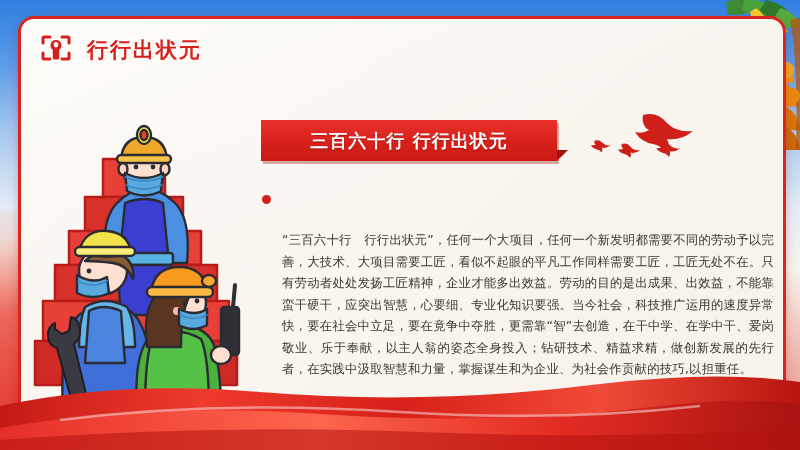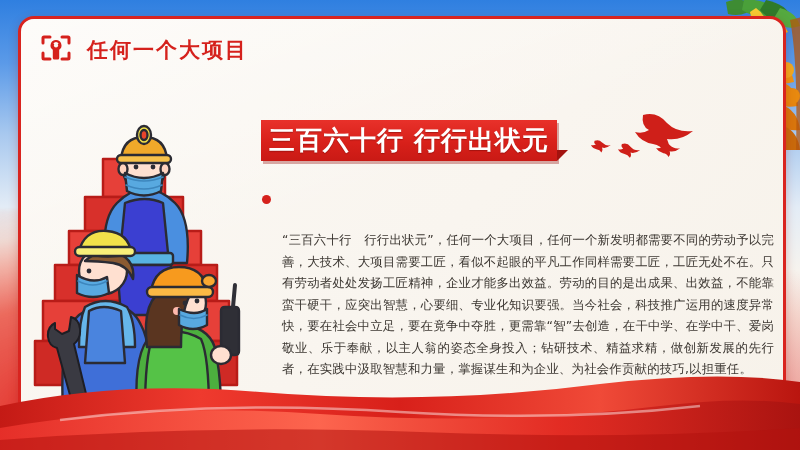--- a/index.html
+++ b/index.html
@@ -60,21 +60,21 @@
     background:linear-gradient(180deg,#e8312a 0%,#d8201a 55%,#c91a15 100%);
     box-shadow:2px 3px 0 rgba(150,18,14,.35);
   }
   .banner-notch{
     position:absolute;left:536px;top:131px;width:11px;height:11px;
     background:#a3130f;
     clip-path:polygon(0 0,100% 0,0 100%);
   }
   .banner-text{
     position:absolute;inset:0;display:flex;align-items:center;justify-content:center;
-    color:#ffffff;font-size:26px;font-weight:bold;letter-spacing:1px;
+    color:#ffffff;font-size:18px;font-weight:bold;letter-spacing:1px;
     font-family:"DejaVu Sans","Liberation Sans",sans-serif;
     text-shadow:0 1px 1px rgba(120,10,8,.5);
   }
 
   
   .doves{position:absolute;left:560px;top:92px;width:120px;height:54px;}
 
   
   .bullet{
     position:absolute;left:241px;top:176px;width:9px;height:9px;border-radius:50%;
@@ -134,21 +134,21 @@
       <span class="brand-mark">
         <svg viewBox="0 0 34 34" width="34" height="34">
           <path d="M4 10 V5 a1 1 0 0 1 1 -1 H11" fill="none" stroke="#d5211c" stroke-width="3" stroke-linecap="round"></path>
           <path d="M23 4 H29 a1 1 0 0 1 1 1 V10" fill="none" stroke="#d5211c" stroke-width="3" stroke-linecap="round"></path>
           <path d="M4 20 V25 a1 1 0 0 0 1 1 H11" fill="none" stroke="#d5211c" stroke-width="3" stroke-linecap="round"></path>
           <path d="M23 26 H29 a1 1 0 0 0 1 -1 V20" fill="none" stroke="#d5211c" stroke-width="3" stroke-linecap="round"></path>
           <path d="M17 7 a5.4 5.4 0 0 0 -3.2 9.8 L13.8 25 a1.5 1.5 0 0 0 1.5 1.5 h3.4 a1.5 1.5 0 0 0 1.5 -1.5 l0 -8.2 A5.4 5.4 0 0 0 17 7 Z M14.4 10.6 a3 3 0 0 1 5.2 0 l-2.6 2.2 Z" fill="#d5211c"></path>
           <circle cx="17" cy="12.4" r="2.1" fill="#fbf8f3"></circle>
         </svg>
       </span>
-      <span class="brand-title">任何一个大项目</span>
+      <span class="brand-title">行行出状元</span>
     </div>
 
     <div class="illus">
       <svg viewBox="0 0 225 300" width="225" height="300">
 
         <g stroke="#b81c18" stroke-width="2.5" stroke-linejoin="round">
           <rect x="70" y="48" width="62" height="38" fill="#e64039"></rect>
           <rect x="52" y="86" width="98" height="34" fill="#d8302b"></rect>
           <rect x="36" y="120" width="132" height="34" fill="#e64039"></rect>
           <rect x="22" y="154" width="162" height="36" fill="#d8302b"></rect>

